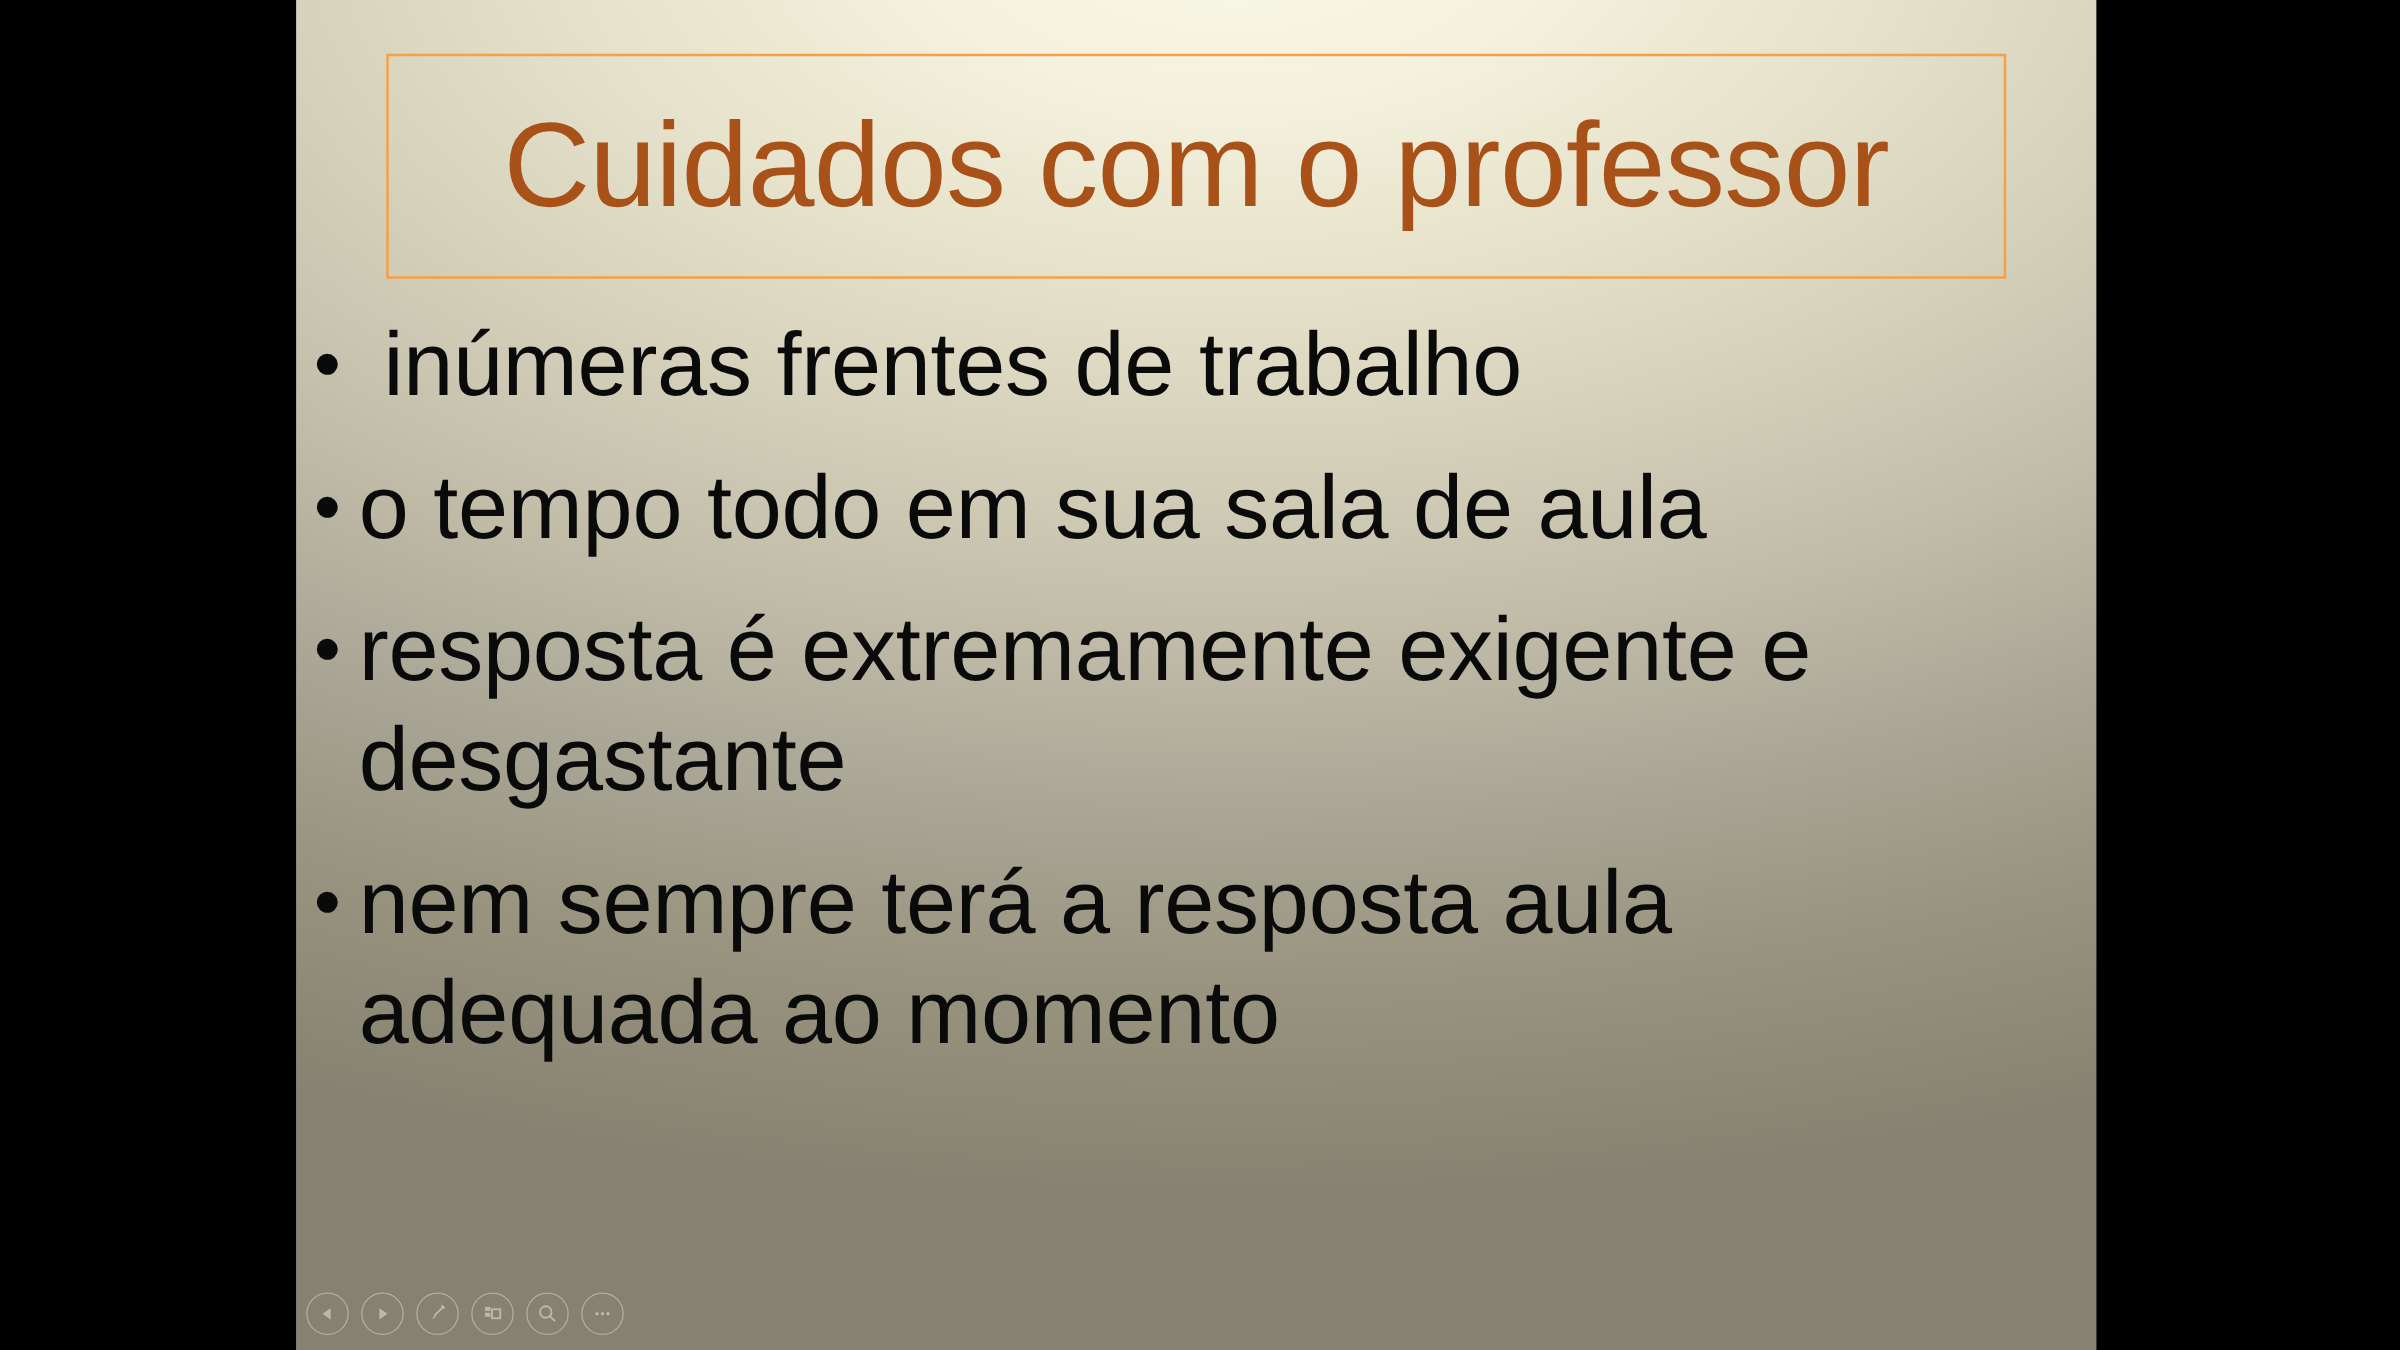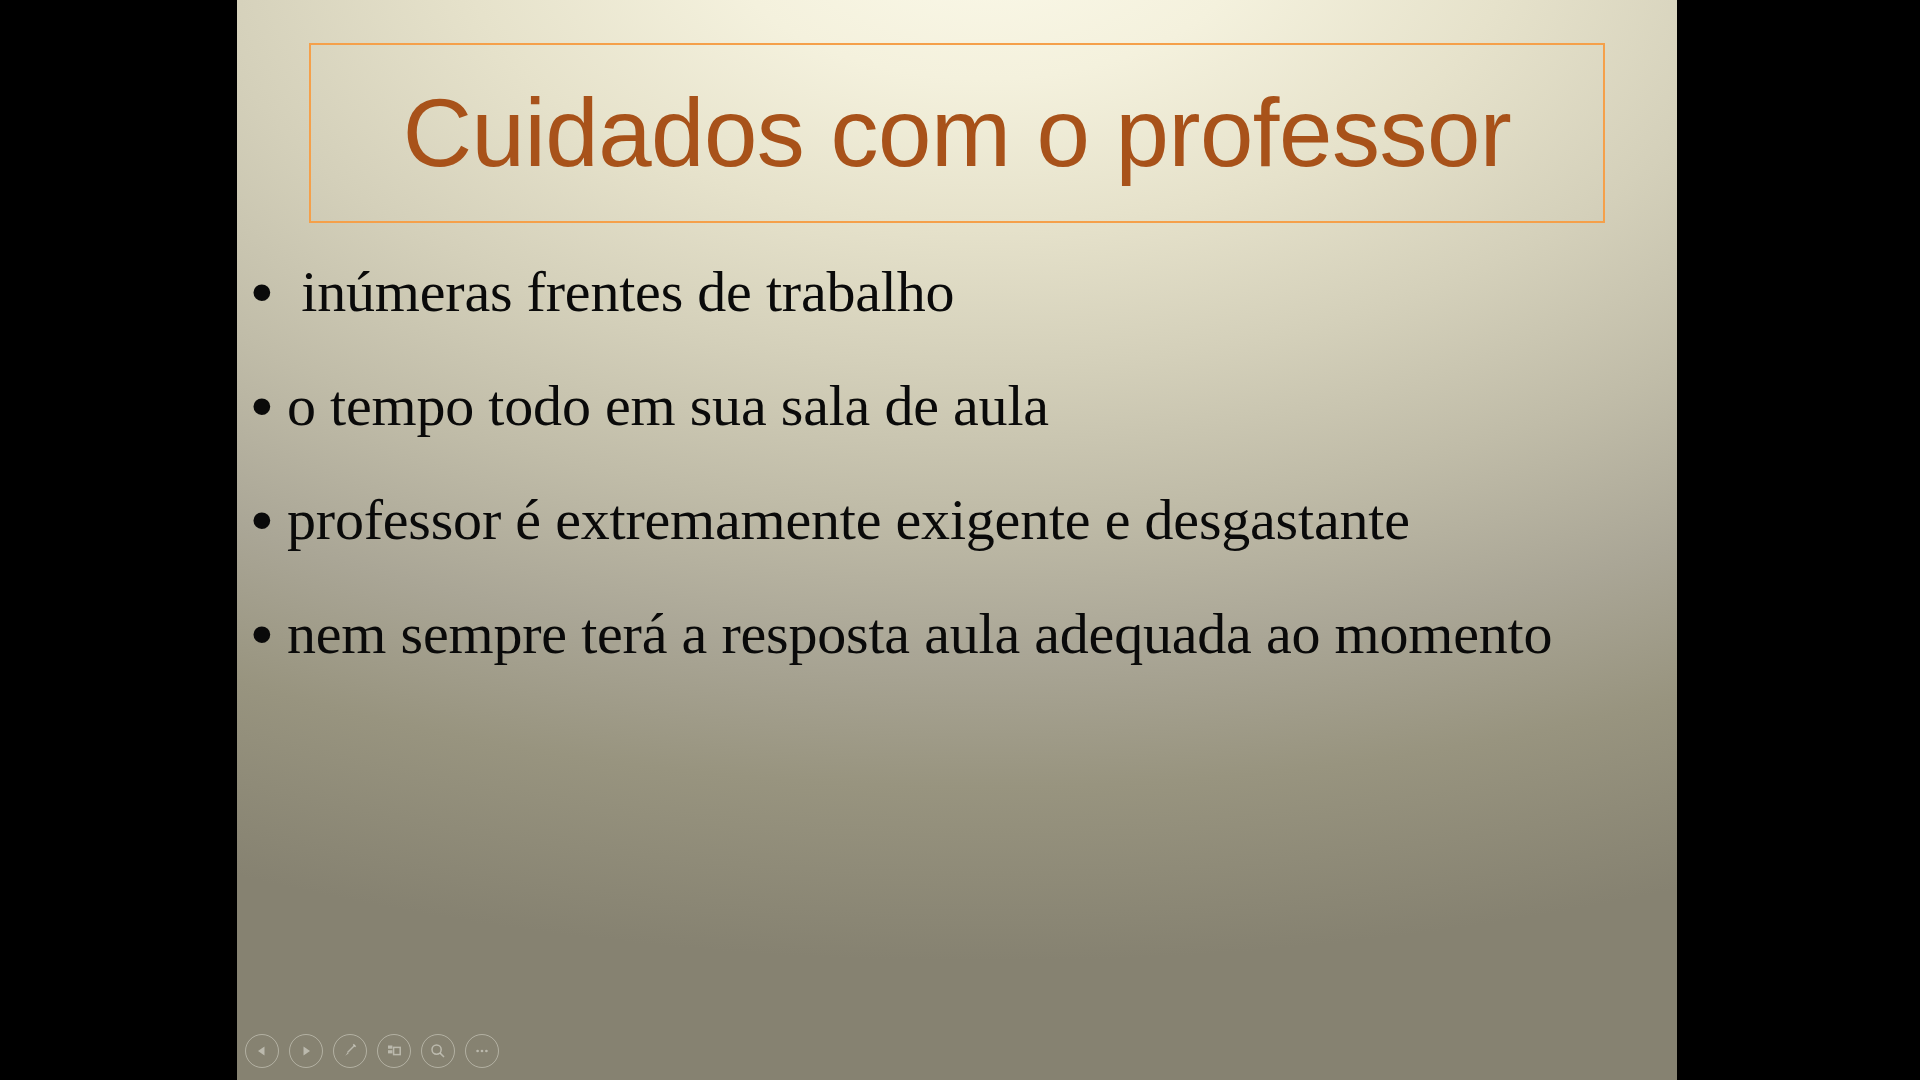--- a/index.html
+++ b/index.html
@@ -87,22 +87,22 @@
     width: 36px;
     font-size: 62px;
     line-height: 88px;
     color: #0a0a0a;
     text-align: left;
     font-family: "Liberation Sans", sans-serif;
   }
 
   .bullet-text {
     flex: 1 1 auto;
-    font-family: Liberation Serif, serif;
-    font-size: 58px;
+    font-family: Liberation Sans, sans-serif;
+    font-size: 72px;
     line-height: 88px;
     color: #0a0a0a;
     padding-right: 76px;
     letter-spacing: -0.2px;
     white-space: pre-wrap;
   }
 
   
   #toolbar {
     position: absolute;
@@ -150,21 +150,21 @@
         <span class="bullet-text"> inúmeras frentes de trabalho</span>
       </div>
 
       <div class="bullet-row">
         <span class="bullet-dot">•</span>
         <span class="bullet-text">o tempo todo em sua sala de aula</span>
       </div>
 
       <div class="bullet-row">
         <span class="bullet-dot">•</span>
-        <span class="bullet-text">professor é extremamente exigente e desgastante</span>
+        <span class="bullet-text">resposta é extremamente exigente e desgastante</span>
       </div>
 
       <div class="bullet-row">
         <span class="bullet-dot">•</span>
         <span class="bullet-text">nem sempre terá a resposta aula adequada ao momento</span>
       </div>
 
     </div>
 
     <div id="toolbar">

